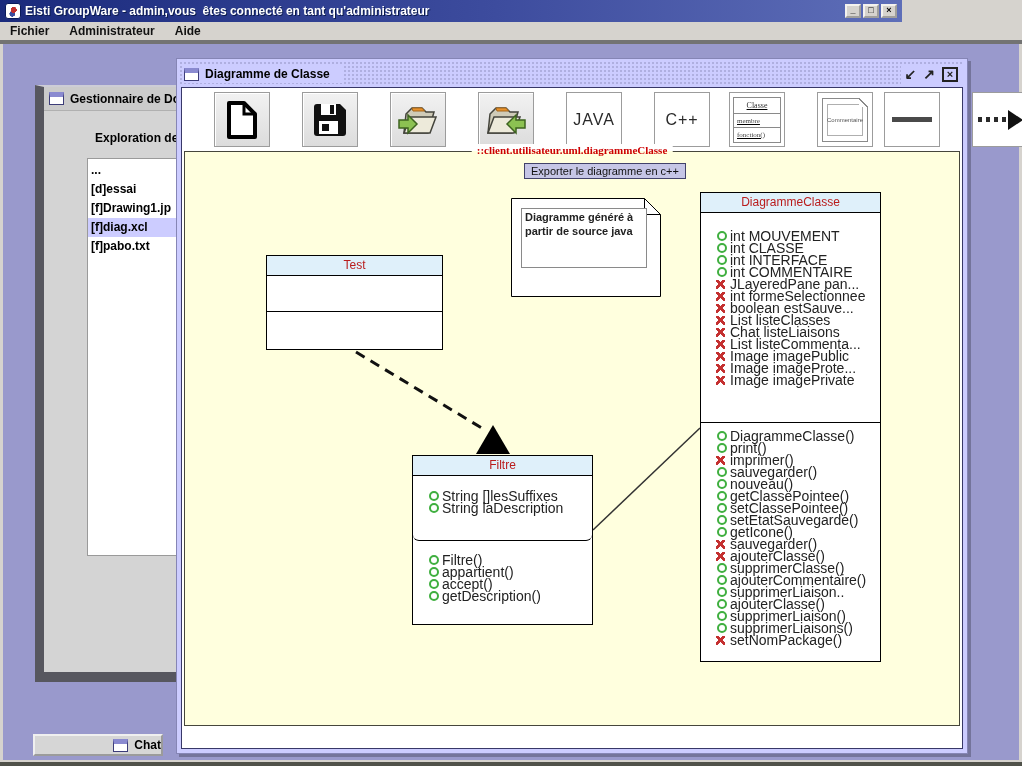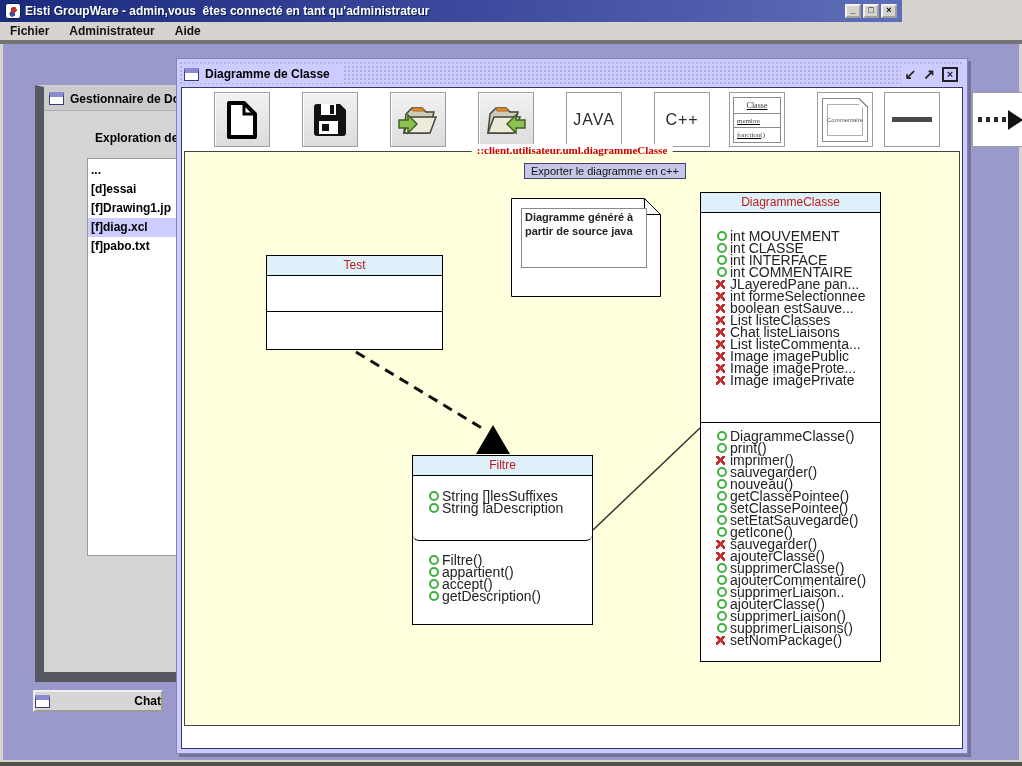--- a/index.html
+++ b/index.html
@@ -36,23 +36,23 @@
     border-top:5px solid #8A8AD0; margin-right:6px; flex:0 0 15px; }
   .dm-title, .if-title { font-size:12px; font-weight:bold; color:#000; white-space:nowrap; }
   .dm-label { position:absolute; left:51px; top:44px; font-size:12px; font-weight:bold; white-space:nowrap; }
   .dm-list { position:absolute; left:43px; top:71px; width:286px; height:398px;
     background:#fff; border:1px solid #9A9A9A; padding-top:2px; }
   .file-item { height:19px; line-height:18px; font-size:12px; font-weight:bold;
     padding-left:3px; white-space:nowrap; color:#000; }
   .file-item.selected { background:#CCCCFF; }
 
   
-  .chat { position:absolute; left:33px; top:690px; width:130px; height:22px; z-index:3;
+  .chat { position:absolute; left:33px; top:734px; width:130px; height:22px; z-index:3;
     background:#D6D6D6; border:2px outset #EFEFEF; display:flex; align-items:center;
-    justify-content:space-between; }
+    justify-content:flex-end; }
   .chat-label { font-size:12px; font-weight:bold; }
 
   
   .frame { position:absolute; left:176px; top:58px; width:792px; height:696px; z-index:5;
     background:#CCCCFF; border:1px solid #8585B5; padding:3px;
     box-shadow:3px 3px 0 rgba(70,72,95,.45); }
   .if-titlebar { height:24px; display:flex; align-items:center; padding:0 2px;
     background-image:radial-gradient(circle at 1px 1px, #AFAFE0 1px, transparent 1.3px);
     background-size:4px 4px; }
   .tb-left { display:flex; align-items:center; background:#CCCCFF; padding:2px 12px 2px 2px; }

